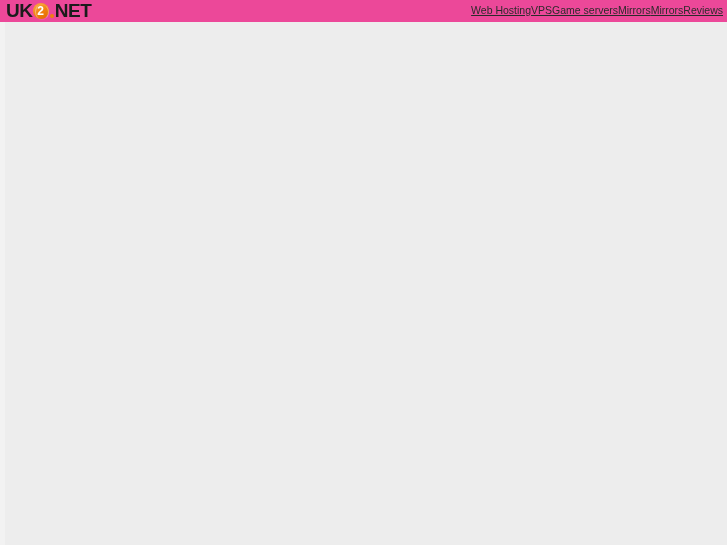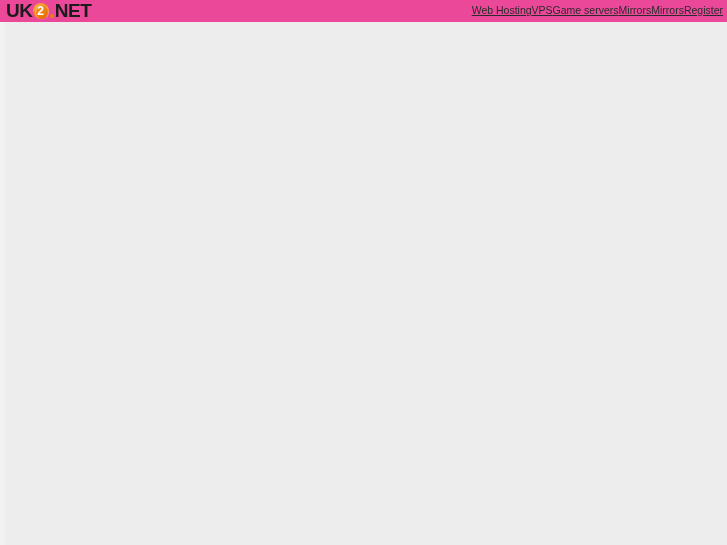--- a/index.html
+++ b/index.html
@@ -229,21 +229,21 @@
     <span class="logo-dot"></span>
     <span class="logo-text">NET</span>
   </div>
 
   <nav class="topnav">
     <a>Web Hosting</a>
     <a>VPS</a>
     <a>Game servers</a>
     <a>Mirrors</a>
     <a>Mirrors</a>
-    <a>Register</a>
+    <a>Reviews</a>
   </nav>
 </div>
 
 <div class="domain-bar">
   <span class="www-label">www.</span>
 
   <input class="domain-input" type="text" placeholder="" style="">
 
   <div class="tld-select">
     <span class="tld-select-value">All</span>

